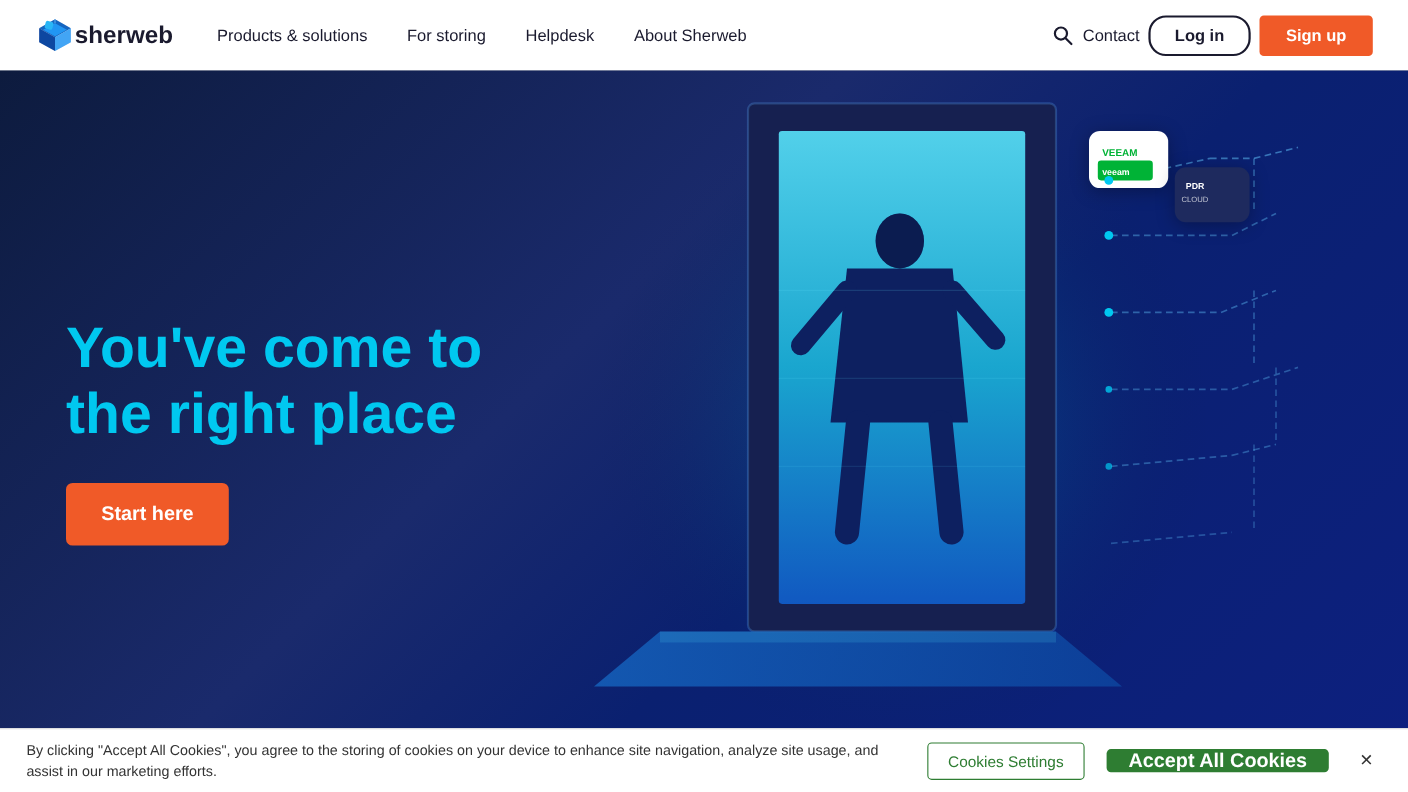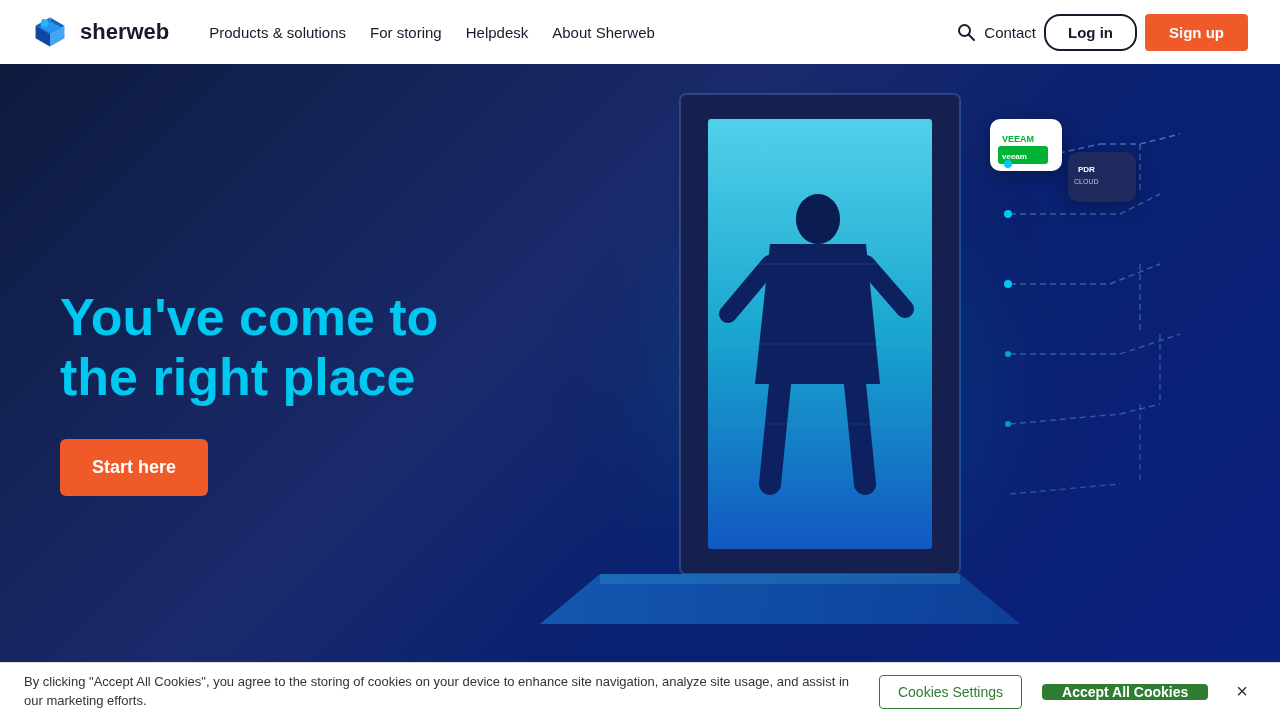--- a/index.html
+++ b/index.html
@@ -11,36 +11,36 @@
       display: flex;
       align-items: center;
       padding: 0 32px;
       height: 64px;
       position: relative;
       z-index: 10;
     }
     .logo {
       display: flex;
       align-items: center;
-      gap: 12px;
+      gap: 0;
       margin-right: 40px;
       text-decoration: none;
     }
     .logo-icon {
       width: 36px;
       height: 36px;
     }
     .logo-text {
       font-size: 22px;
       font-weight: 700;
       color: #1a1a2e;
     }
     .nav-links {
       display: flex;
-      gap: 24px;
+      gap: 36px;
       flex: 1;
     }
     .nav-link {
       font-size: 15px;
       color: #1a1a2e;
       text-decoration: none;
       font-weight: 500;
       cursor: pointer;
     }
     .nav-right {
@@ -169,21 +169,21 @@
       font-weight: 500;
       cursor: pointer;
       white-space: nowrap;
     }
     .accept-cookies-btn {
       background: #2e7d32;
       color: #fff;
       border: none;
       padding: 0 20px;
       border-radius: 4px;
-      font-size: 14px;
+      font-size: 18px;
       font-weight: 600;
       cursor: pointer;
       white-space: nowrap;
     }
     .cookie-close {
       background: none;
       border: none;
       font-size: 20px;
       color: #333;
       cursor: pointer;

